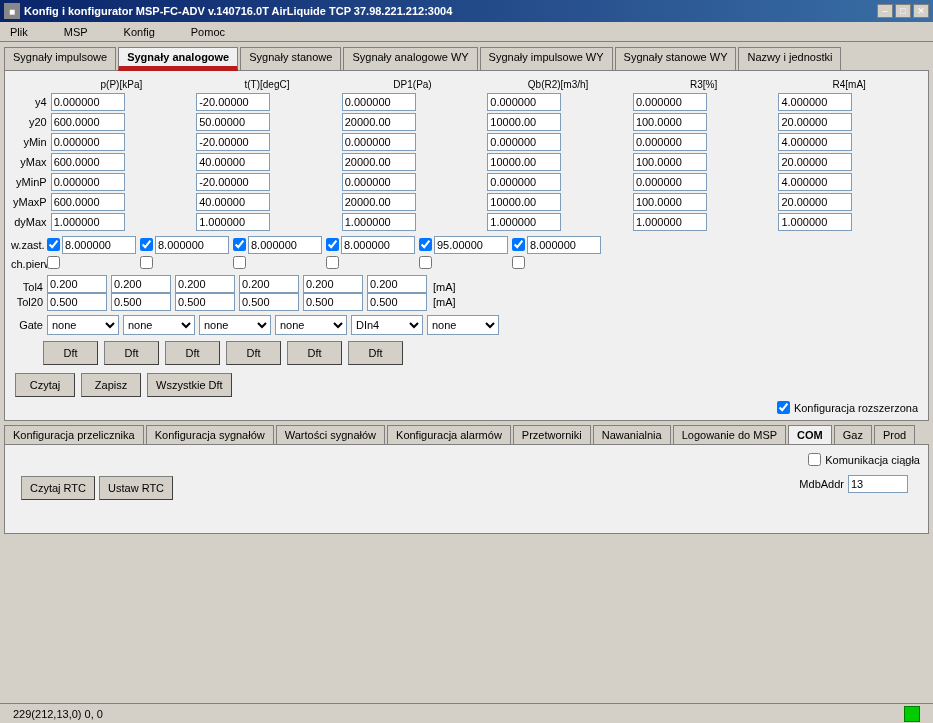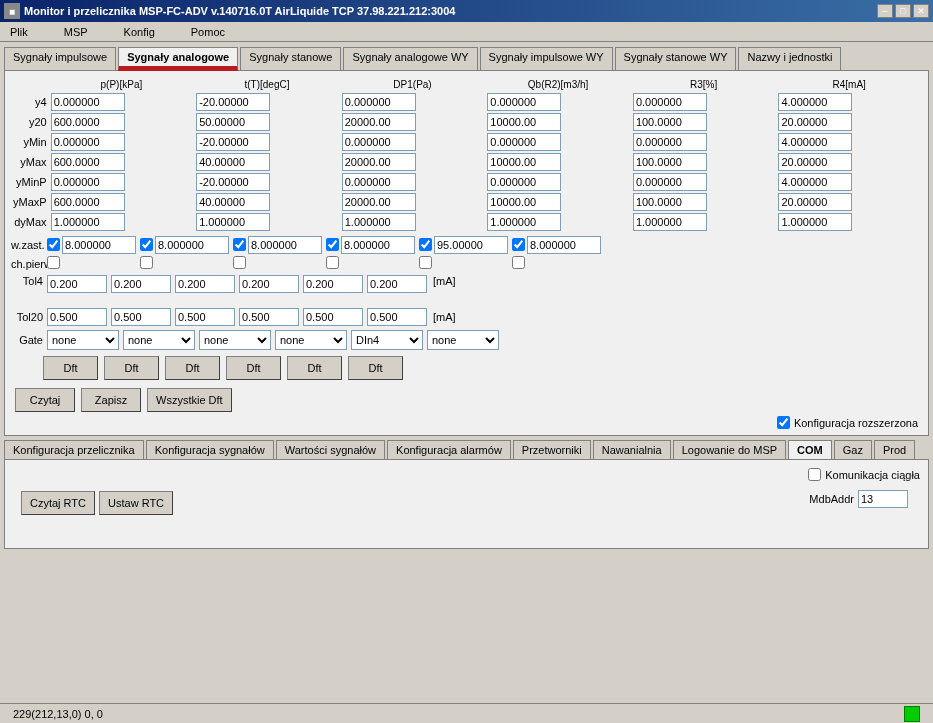--- a/index.html
+++ b/index.html
@@ -220,21 +220,21 @@
       padding: 8px;
       min-height: 90px;
     }
     .com-row {
       display: flex;
       align-items: center;
       gap: 6px;
       margin-bottom: 4px;
     }
     .com-input {
-      width: 50px;
+      width: 60px;
       height: 18px;
       border: 1px solid #7f9db9;
       background: white;
       font-size: 11px;
       font-family: inherit;
       padding: 1px 2px;
     }
     
     .status-bar {
       background: #d4d0c8;
@@ -258,21 +258,21 @@
     .rtc-section {
       padding: 4px 8px;
     }
   </style>
 </head>
 <body>
 
 <div class="title-bar">
   <div class="title-bar-left">
     <div class="title-bar-icon">■</div>
-    <span class="title-bar-title">Monitor i przelicznika MSP-FC-ADV v.140716.0T AirLiquide TCP 37.98.221.212:3004</span>
+    <span class="title-bar-title">Konfig i konfigurator MSP-FC-ADV v.140716.0T AirLiquide TCP 37.98.221.212:3004</span>
   </div>
   <div class="title-bar-buttons">
     <div class="tb-btn">–</div>
     <div class="tb-btn">□</div>
     <div class="tb-btn">✕</div>
   </div>
 </div>
 
 <div class="menu-bar">
   <span class="menu-item">Plik</span>
@@ -397,21 +397,21 @@
       <span style="width:74px; margin-right:4px;"></span>
       <span style="margin-right:2px;"><input type="checkbox" class="cb-input" style=""></span>
       <span style="width:74px; margin-right:4px;"></span>
       <span style="margin-right:2px;"><input type="checkbox" class="cb-input" style=""></span>
       <span style="width:74px; margin-right:4px;"></span>
       <span style="margin-right:2px;"><input type="checkbox" class="cb-input" style=""></span>
       <span style="width:74px; margin-right:4px;"></span>
       <span style="margin-right:2px;"><input type="checkbox" class="cb-input" style=""></span>
     </div>
 
-    <div style="display:flex; align-items:flex-start; margin-bottom:15px;">
+    <div style="display:flex; align-items:flex-end; margin-bottom:0;">
       <span style="width:36px; text-align:right; padding-right:4px; font-size:11px;">Tol4</span>
       <input type="text" class="grid-input-small" value="0.200" id="tol40" style="margin-right: 4px;">
       <input type="text" class="grid-input-small" value="0.200" id="tol41" style="margin-right: 4px;">
       <input type="text" class="grid-input-small" value="0.200" id="tol42" style="margin-right: 4px;">
       <input type="text" class="grid-input-small" value="0.200" id="tol43" style="margin-right: 4px;">
       <input type="text" class="grid-input-small" value="0.200" id="tol44" style="margin-right: 4px;">
       <input type="text" class="grid-input-small" value="0.200" id="tol45" style="margin-right: 4px;">
       <span class="unit-label">[mA]</span>
     </div>
 

